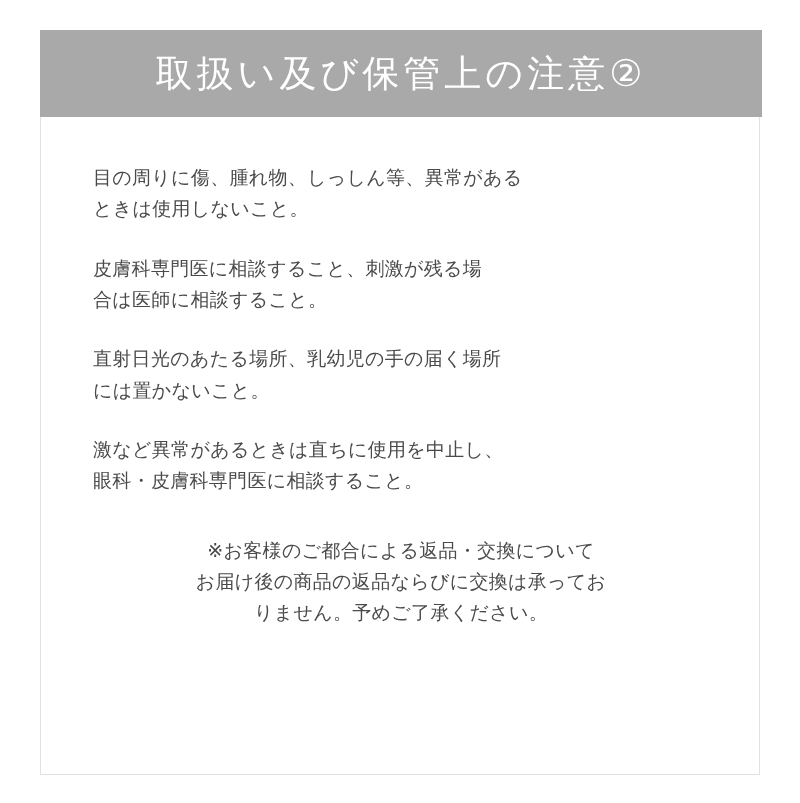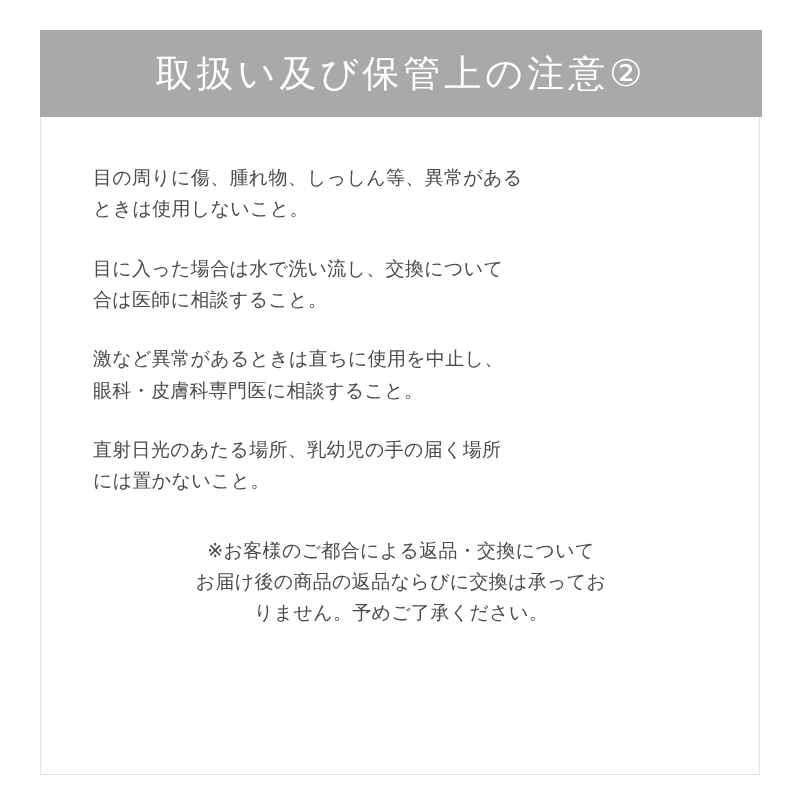--- a/index.html
+++ b/index.html
@@ -79,25 +79,25 @@
 <div class="page">
   <div class="card">
 
     <div class="card-header">
       <div class="card-title">取扱い及び保管上の注意②</div>
     </div>
 
     <div class="card-body">
       <p class="para">目の周りに傷、腫れ物、しっしん等、異常がある
 ときは使用しないこと。</p>
-      <p class="para">目に入った場合は水で洗い流し、交換について
+      <p class="para">皮膚科専門医に相談すること、刺激が残る場
 合は医師に相談すること。</p>
+      <p class="para">直射日光のあたる場所、乳幼児の手の届く場所
+には置かないこと。</p>
       <p class="para">激など異常があるときは直ちに使用を中止し、
 眼科・皮膚科専門医に相談すること。</p>
-      <p class="para">直射日光のあたる場所、乳幼児の手の届く場所
-には置かないこと。</p>
       <p class="para last">※お客様のご都合による返品・交換について
 お届け後の商品の返品ならびに交換は承ってお
 りません。予めご了承ください。</p>
     </div>
 
   </div>
 </div>
 
 </body></html>

